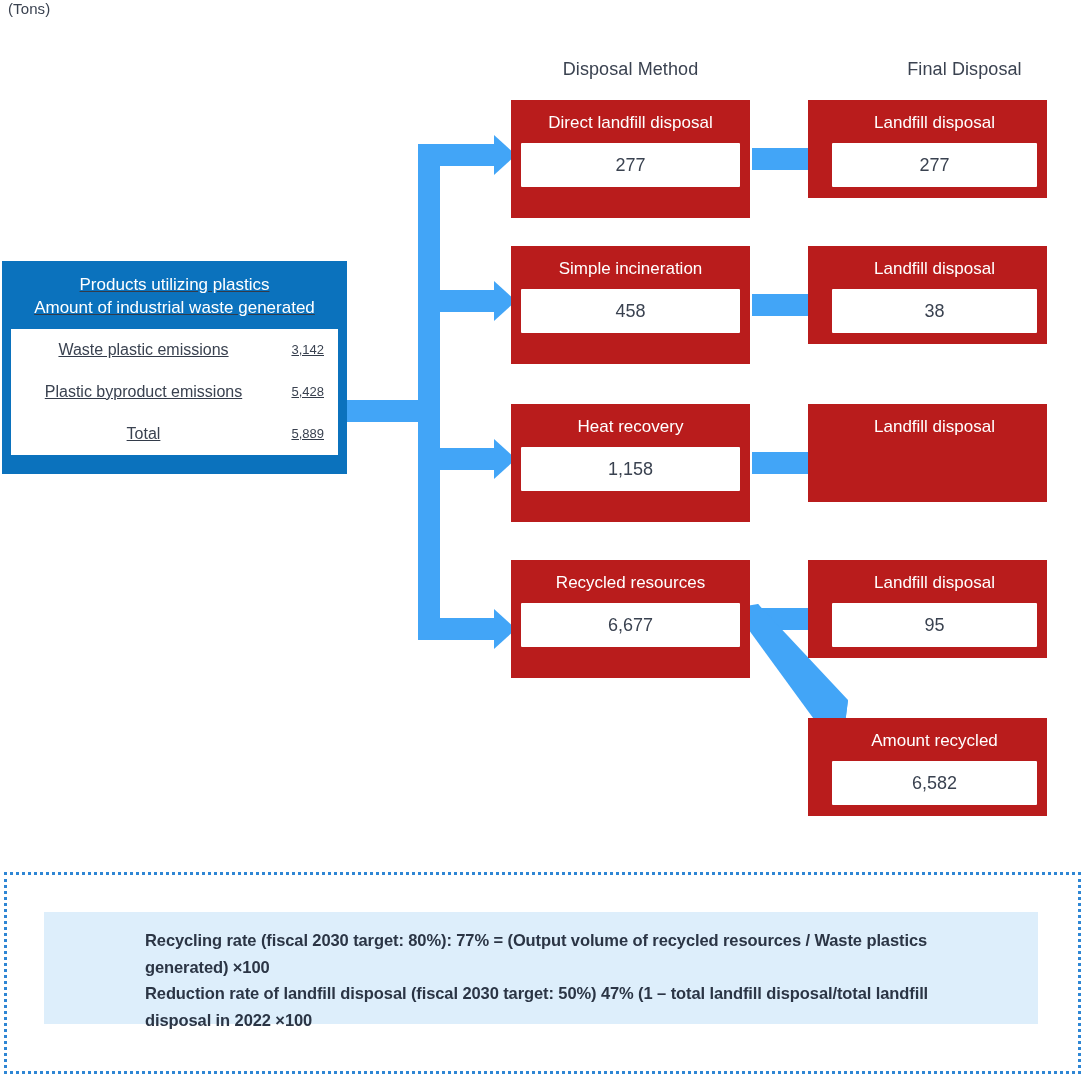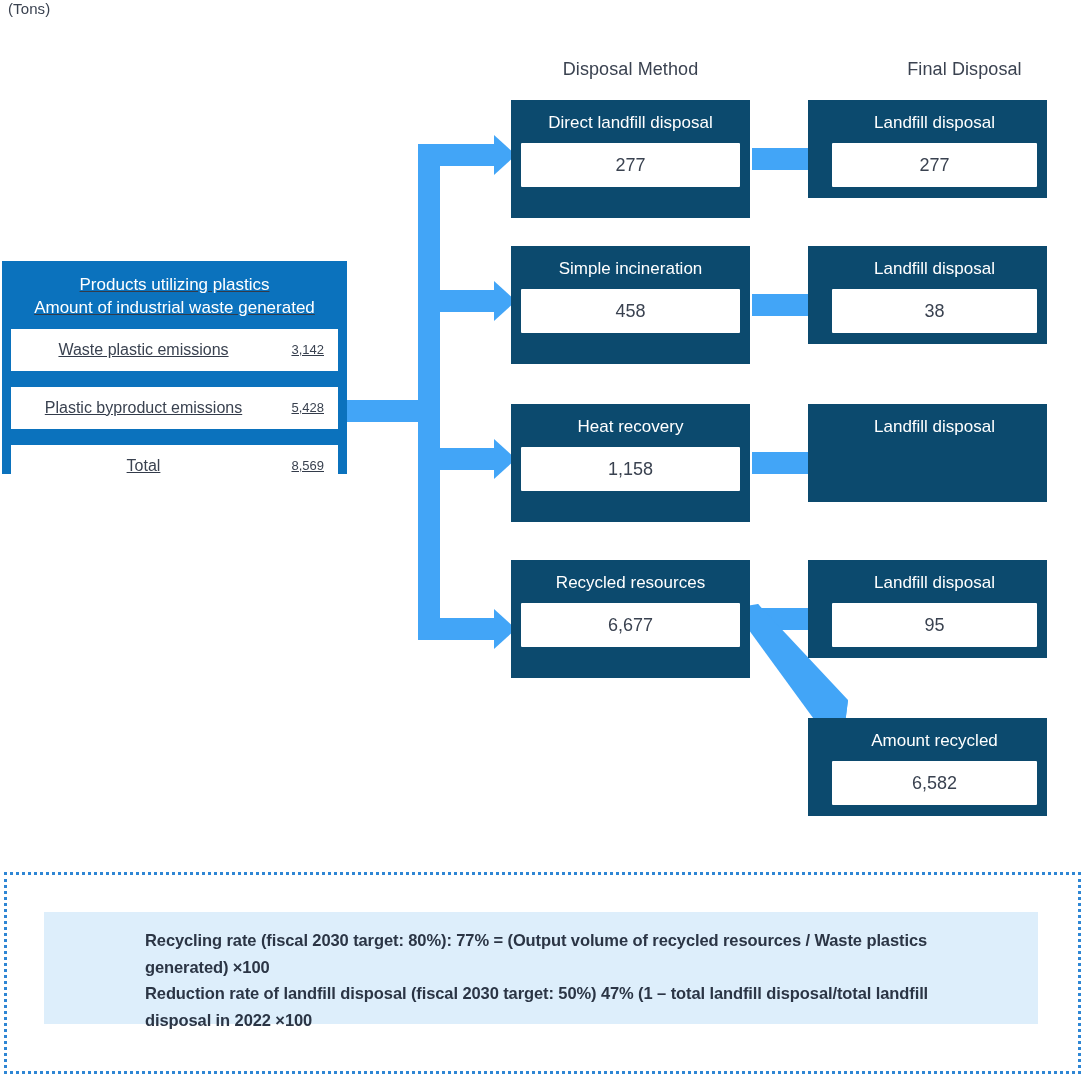--- a/index.html
+++ b/index.html
@@ -27,21 +27,21 @@
     font-size:18px;color:#3a4250;
     text-align:center;
     letter-spacing:.1px;
   }
   .col-head.disposal{left:511px;top:59px;width:239px;}
   .col-head.final{left:845px;top:59px;width:239px;}
 
   
   .card{
     position:absolute;
-    background:#0c4a6e;
+    background:#b91c1c;
     box-sizing:border-box;
   }
   .card .title{
     color:#ffffff;
     font-size:17px;
     text-align:center;
     line-height:1.25;
     padding-top:13px;
   }
   .card .value{
@@ -86,21 +86,21 @@
     padding:0 9px;
     text-decoration:underline;
   }
   .source .stitle{
     color:#ffffff;font-size:17px;text-align:center;
     line-height:1.35;padding-top:13px;
   }
   .source .row{
     background:#ffffff;color:#3a4250;
     height:42px;line-height:42px;
-    margin-top:16px;
+    margin-top:0;
     display:flex;align-items:center;
     padding:0 14px;
     font-size:16px;
     box-sizing:border-box;
   }
   .source .row .lbl{flex:1;text-align:center;}
   .source .row .num{text-align:right;min-width:62px;font-size:13px;}
   .source .row.first{margin-top:9px;}
 
   
@@ -215,21 +215,21 @@
     <div class="row first">
       <span class="lbl">Waste plastic emissions</span>
       <span class="num">3,142</span>
     </div>
     <div class="row">
       <span class="lbl">Plastic byproduct emissions</span>
       <span class="num">5,428</span>
     </div>
     <div class="row">
       <span class="lbl">Total</span>
-      <span class="num">8,569</span>
+      <span class="num">5,889</span>
     </div>
   </div>
 
   <div class="card mid r1">
     <div class="title">Direct landfill disposal</div>
     <div class="value">277</div>
   </div>
   <div class="card mid r2">
     <div class="title">Simple incineration</div>
     <div class="value">458</div>

